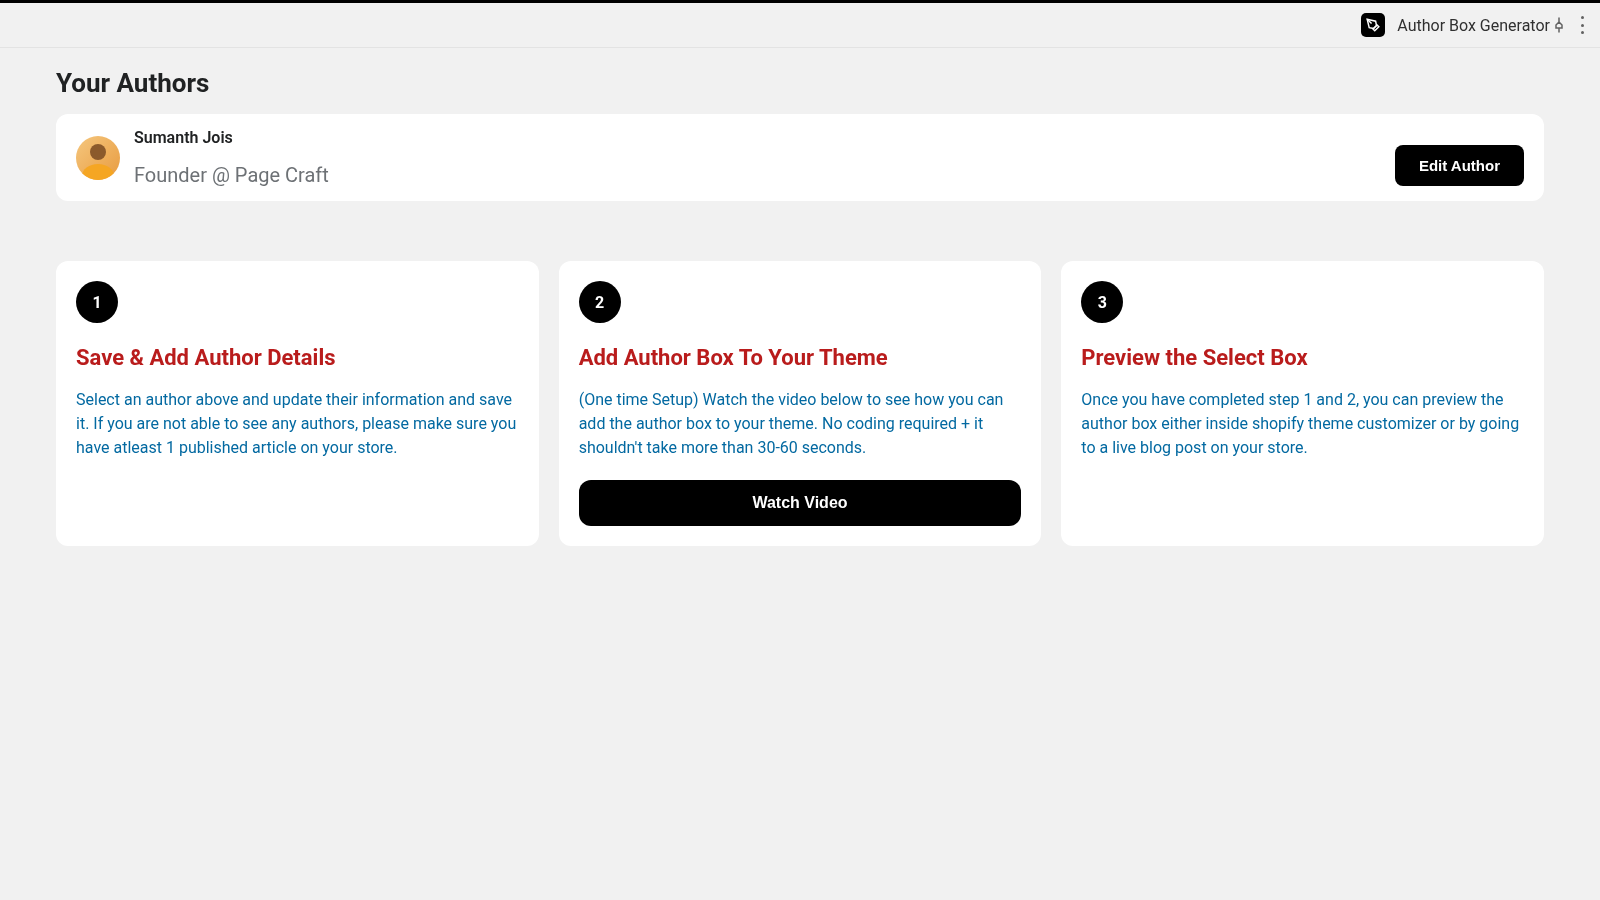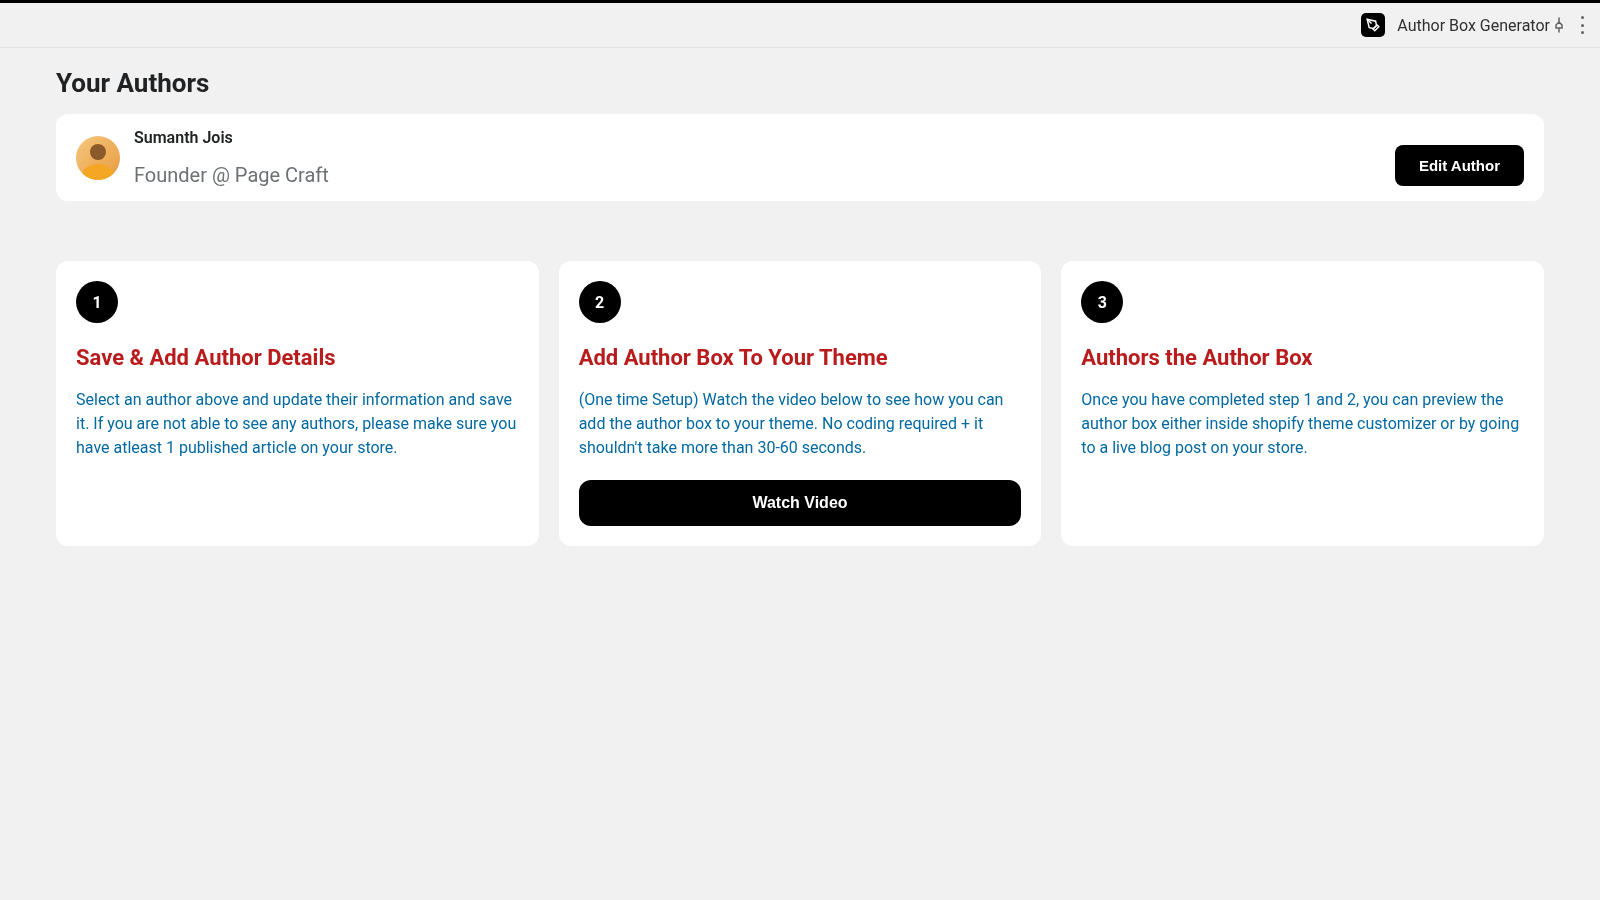--- a/index.html
+++ b/index.html
@@ -285,17 +285,17 @@
 
     <div class="step-card">
       <div class="step-number">2</div>
       <h3 class="step-title">Add Author Box To Your Theme</h3>
       <p class="step-description">(One time Setup) Watch the video below to see how you can add the author box to your theme. No coding required + it shouldn't take more than 30-60 seconds.</p>
       <button class="watch-button">Watch Video</button>
     </div>
 
     <div class="step-card">
       <div class="step-number">3</div>
-      <h3 class="step-title">Authors the Author Box</h3>
+      <h3 class="step-title">Preview the Select Box</h3>
       <p class="step-description">Once you have completed step 1 and 2, you can preview the author box either inside shopify theme customizer or by going to a live blog post on your store.</p>
     </div>
   </div>
 </div>
 
 </body></html>

